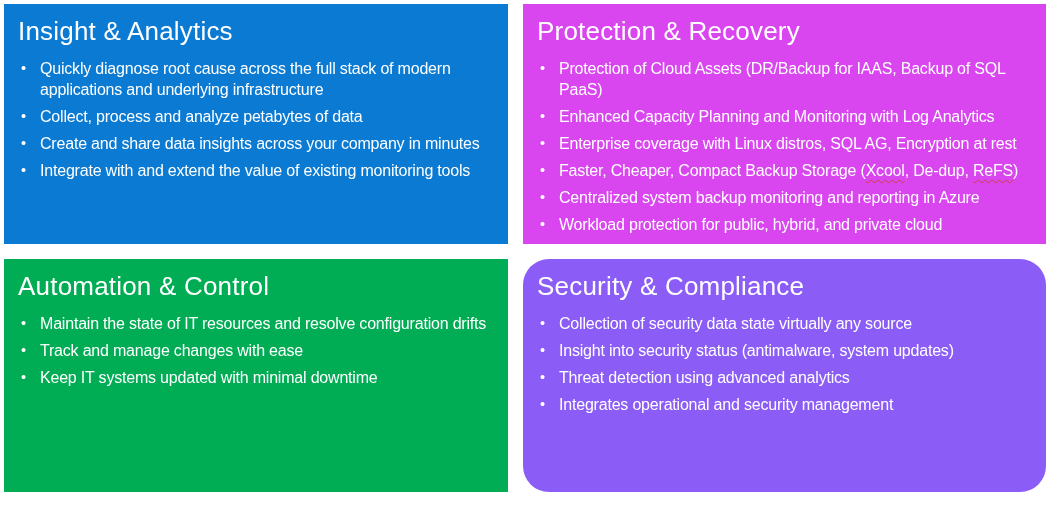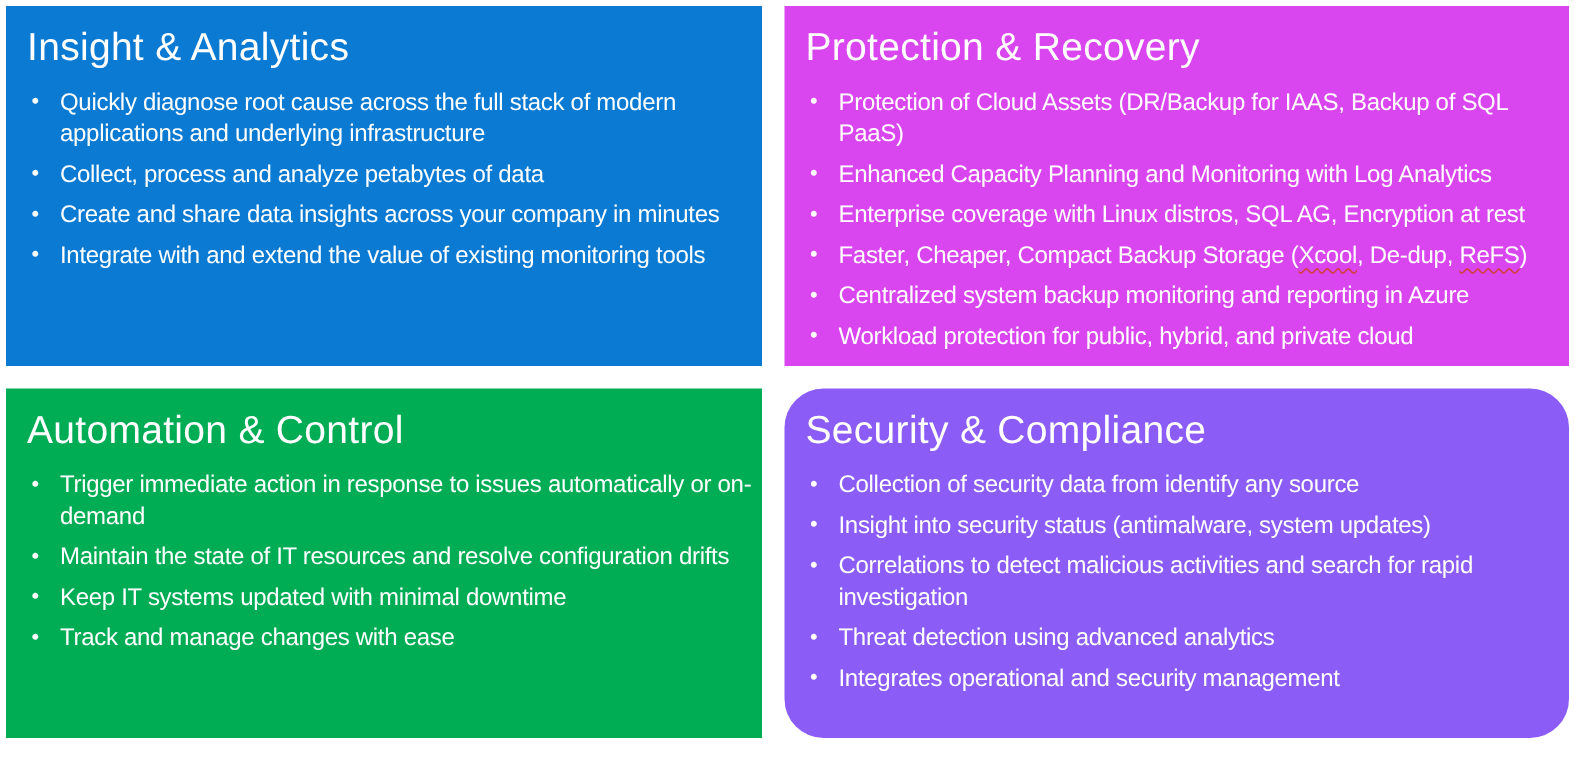--- a/index.html
+++ b/index.html
@@ -88,31 +88,29 @@
         <li class="bullet-item"><span>Faster, Cheaper, Compact Backup Storage (</span><span class="squiggle">Xcool</span><span>, De-dup, </span><span class="squiggle">ReFS</span><span>)</span></li>
         <li class="bullet-item">Centralized system backup monitoring and reporting in Azure</li>
         <li class="bullet-item">Workload protection for public, hybrid, and private cloud</li>
         <li class="bullet-item">Enterprise grade VMware VM Backup</li>
       </ul>
   </section>
 
   <section class="panel" style="background: rgb(0, 173, 85);">
     <h2 class="panel-title">Automation &amp; Control</h2>
     <ul class="bullet-list">
-        <li class="bullet-item">Trigger immediate action in response to issues automatically or on-demand</li>
         <li class="bullet-item">Maintain the state of IT resources and resolve configuration drifts</li>
+        <li class="bullet-item">Track and manage changes with ease</li>
         <li class="bullet-item">Keep IT systems updated with minimal downtime</li>
-        <li class="bullet-item">Track and manage changes with ease</li>
       </ul>
   </section>
 
   <section class="panel" style="background: #8b5cf6; border-radius: 26px;">
     <h2 class="panel-title">Security &amp; Compliance</h2>
     <ul class="bullet-list">
-        <li class="bullet-item">Collection of security data from identify any source</li>
+        <li class="bullet-item">Collection of security data state virtually any source</li>
         <li class="bullet-item">Insight into security status (antimalware, system updates)</li>
-        <li class="bullet-item">Correlations to detect malicious activities and search for rapid investigation</li>
         <li class="bullet-item">Threat detection using advanced analytics</li>
         <li class="bullet-item">Integrates operational and security management</li>
       </ul>
   </section>
 
 </div>
 
 </body></html>

